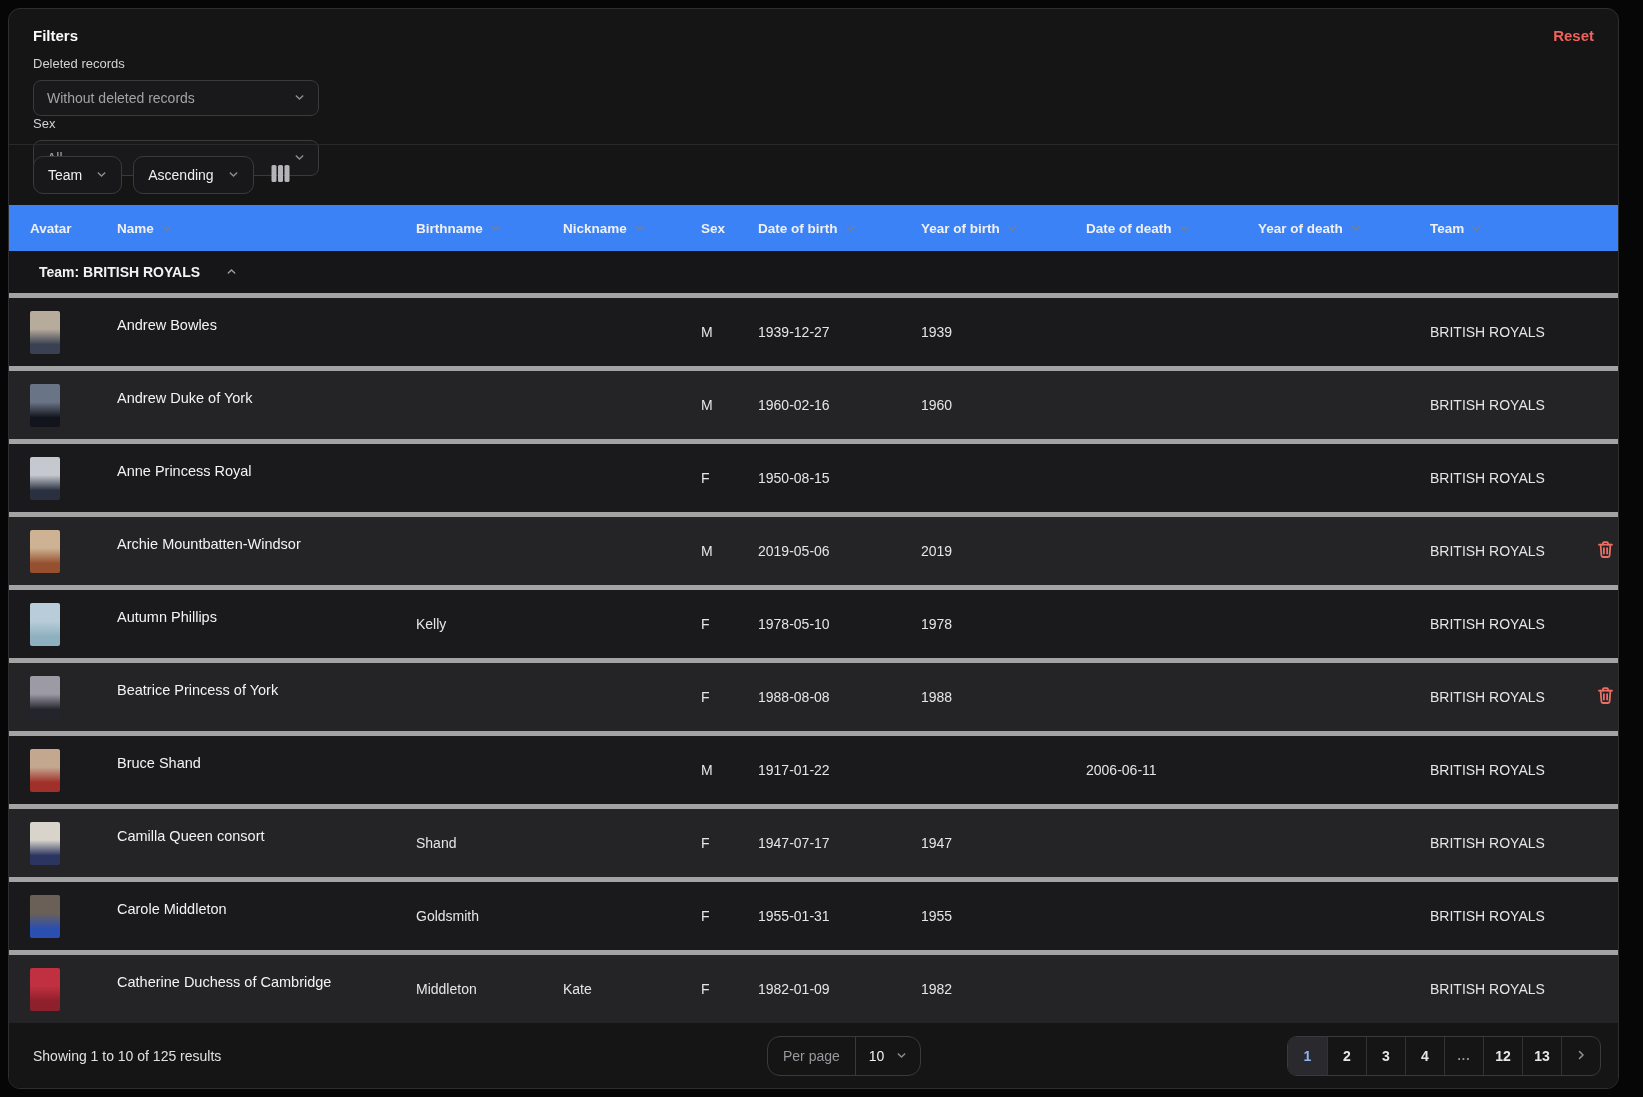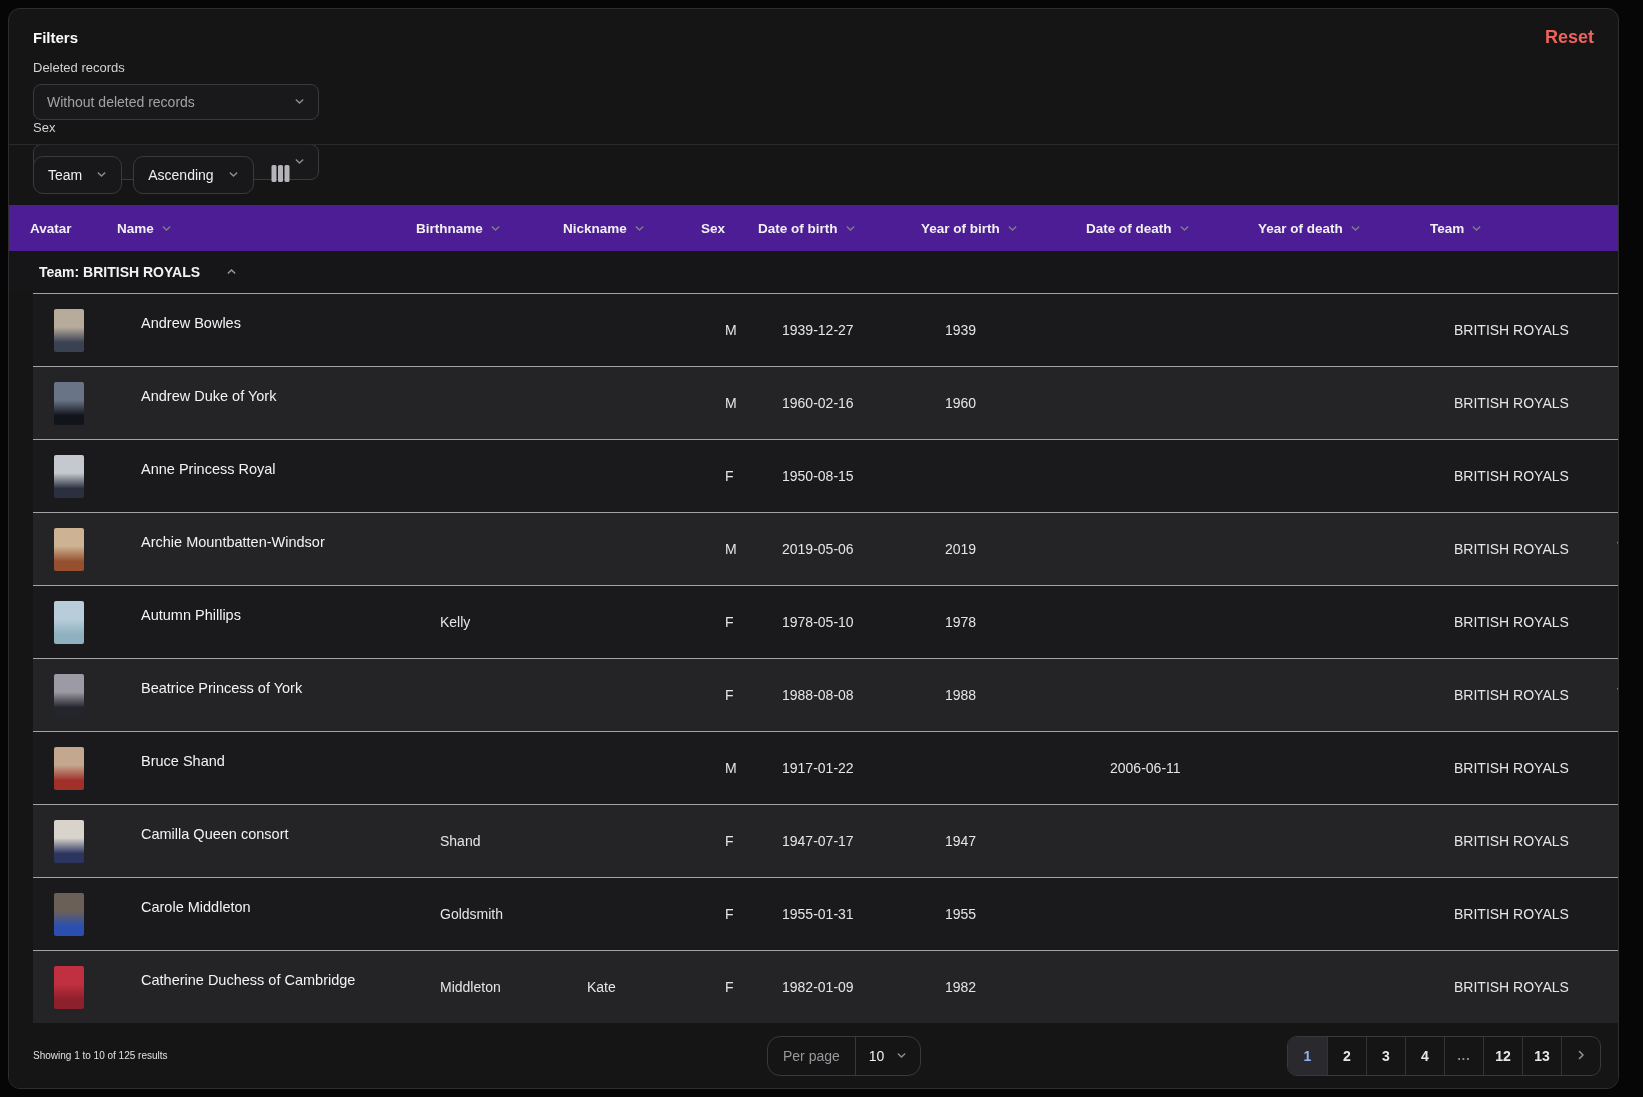--- a/index.html
+++ b/index.html
@@ -6,21 +6,21 @@
   html,body { width:1643px; height:1097px; background:#060607; font-family:"Liberation Sans","DejaVu Sans",sans-serif; }
   .app {
     position:absolute; left:8px; top:8px; width:1611px; height:1081px;
     background:#151516; border:1px solid #2e2e31; border-radius:12px;
     overflow:hidden; color:#e9e9eb; display:flex; flex-direction:column;
   }
   
   .filters { height:135px; padding:0 24px; flex:none; }
   .filters-head { padding-top:18px; display:flex; justify-content:space-between; align-items:center; }
   .filters-title { font-size:15px; font-weight:700; color:#fafafa; }
-  .reset-btn { font-size:18px; font-weight:700; color:#f0625c; cursor:pointer; background:none; border:none; font-family:inherit; }
+  .reset-btn { font-size:15px; font-weight:700; color:#f0625c; cursor:pointer; background:none; border:none; font-family:inherit; }
   .filter-fields { display:flex; margin-top:12px;flex-direction:column; }
   .field { width:286px; }
   .field-label { font-size:13px; color:#d3d3d6; margin-bottom:9px; }
   .select {
     height:36px; border:1px solid #3a3a3d; border-radius:8px; background:#19191b;
     display:flex; align-items:center; justify-content:space-between; padding:0 13px;
     font-size:14px; color:#a3a3a3; cursor:pointer;
   }
   .chev { color:#8b8b90; flex:none; }
   .divider { border-top:1px solid #29292c; flex:none; }
@@ -42,38 +42,38 @@
   }
   .search-box input::placeholder { color:#8b8b90; }
   .columns-btn { margin-left:15px; background:none; border:none; cursor:pointer; display:flex; padding:2px; }
   .columns-btn svg { fill:#b5b5b9; }
   
   .grid-row {
     display:grid; padding-left:21px;
     grid-template-columns:87px 299px 147px 138px 57px 163px 165px 172px 172px 163px 1fr;
     align-items:center;
   }
-  .thead { height:46px; background:#4c1d95; flex:none; font-size:13.5px; font-weight:700; color:#f0f0f1; }
+  .thead { height:46px; background:#3b82f6; flex:none; font-size:13.5px; font-weight:700; color:#f0f0f1; }
   .th { display:flex; align-items:center; gap:7px; cursor:default; }
   .th.sortable { cursor:pointer; }
   .th .chev { color:#7e7e83; }
   .group-row { height:42px; background:#161618; flex:none; display:flex; align-items:center; padding-left:30px; gap:26px; cursor:pointer; }
   .group-label { font-size:14px; font-weight:700; color:#f3f3f4;text-align:center; }
   .group-row .chev { color:#9a9a9f; }
   .rows { flex:none; }
-  .row { height:73px; border-top:1px solid #a3a3a3; cursor:pointer;margin-left:24px; }
+  .row { height:73px; border-top:5px solid #a3a3a3; cursor:pointer; }
   .row.dark  { background:#1a1a1c; }
   .row.light { background:#242427; }
   .cell { font-size:14px; color:#e5e5e7; }
   .cell.name { font-size:14.5px; color:#f3f3f4; transform:translateY(-7px); }
   .avatar { width:30px; height:43px; border-radius:2px; }
   .delete-btn { background:none; border:none; cursor:pointer; color:#ec6f66; display:flex; justify-content:center; width:100%; padding:0; }
   
   .tfooter { flex:1; position:relative; display:flex; align-items:center; padding:0 24px; background:#151516; }
-  .summary { font-size:10px; color:#e0e0e2; }
+  .summary { font-size:14px; color:#e0e0e2; }
   .perpage {
     position:absolute; left:758px; top:50%; transform:translateY(-50%);
     height:40px; border:1px solid #3a3a3d; border-radius:13px; display:flex; align-items:stretch; overflow:hidden;
   }
   .perpage-label { display:flex; align-items:center; padding:0 15px; font-size:14px; color:#98989d; border-right:1px solid #3a3a3d; cursor:pointer; }
   .perpage-value { display:flex; align-items:center; gap:12px; padding:0 13px; font-size:14px; color:#f0f0f1; cursor:pointer; }
   .pagination {
     position:absolute; right:17px; top:50%; transform:translateY(-50%);
     height:40px; border:1px solid #3a3a3d; border-radius:10px; display:flex; overflow:hidden;
   }

